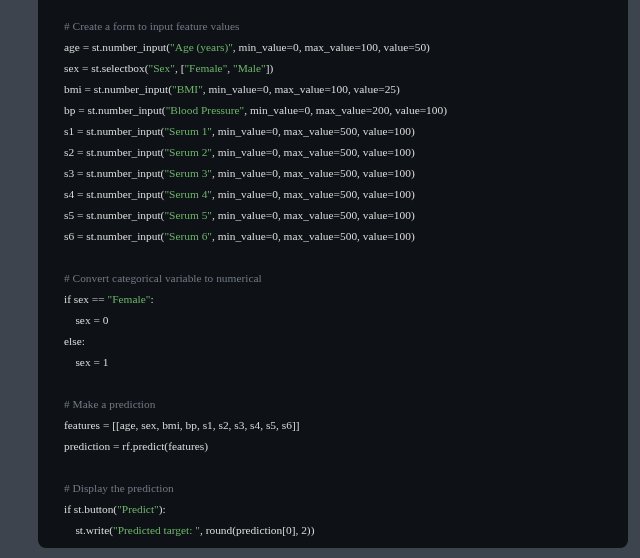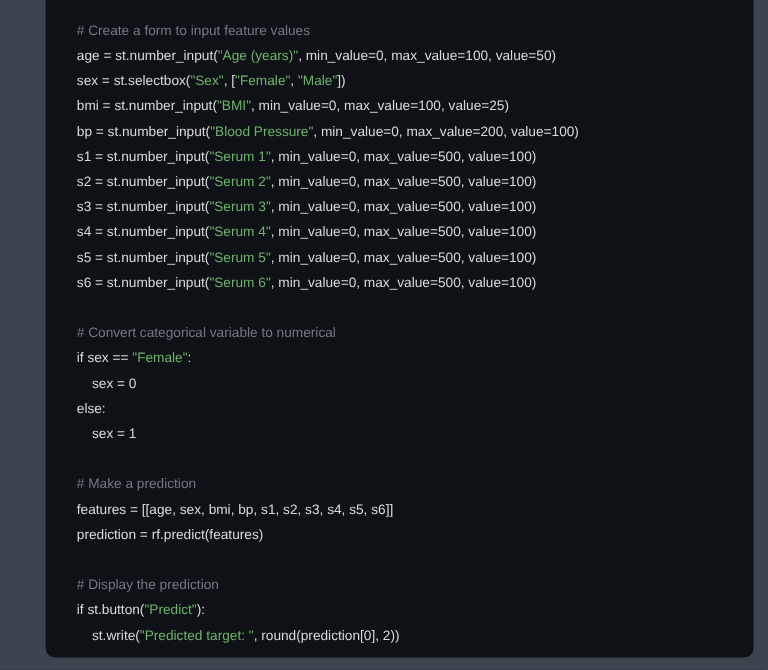--- a/index.html
+++ b/index.html
@@ -18,21 +18,21 @@
     right: 12px;
     bottom: 10px;
     background: #0e1116;
     border-radius: 0 0 8px 8px;
     padding: 16px 0 16px 26px;
     box-sizing: border-box;
     overflow: hidden;
   }
   pre {
     margin: 0;
-    font-family: Liberation Sans, sans-serif;
+    font-family: Liberation Serif, serif;
     font-size: 11.4px;
     line-height: 21px;
     color: #d9d9d9;
     white-space: pre;
   }
   .cm { color: #717983; }   
   .st { color: #6cb26a; }   
 </style>
 </head>
 <body>

